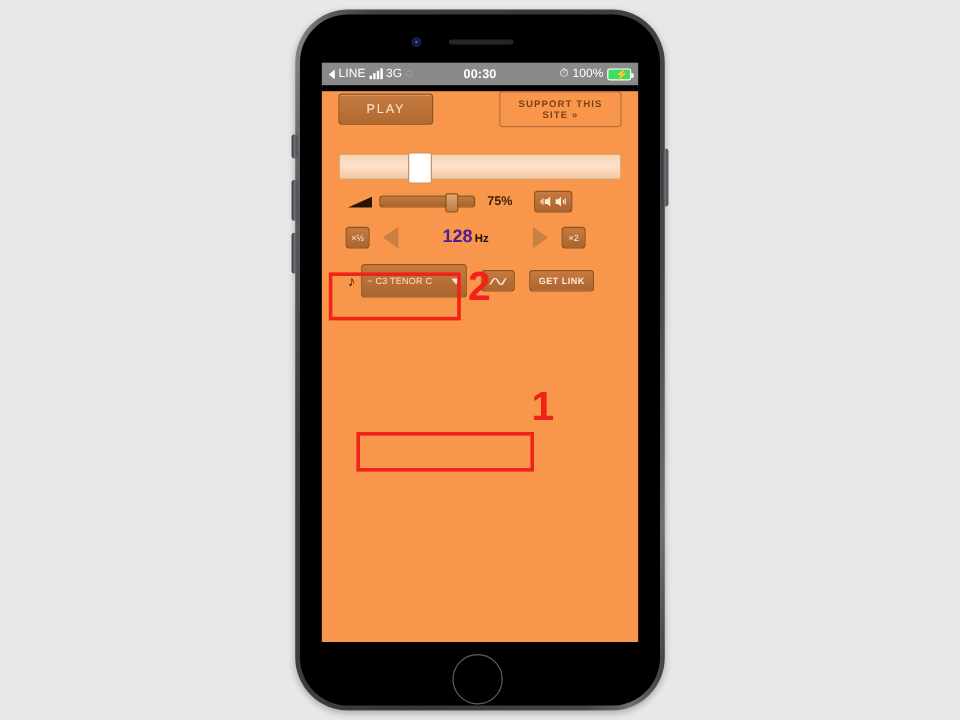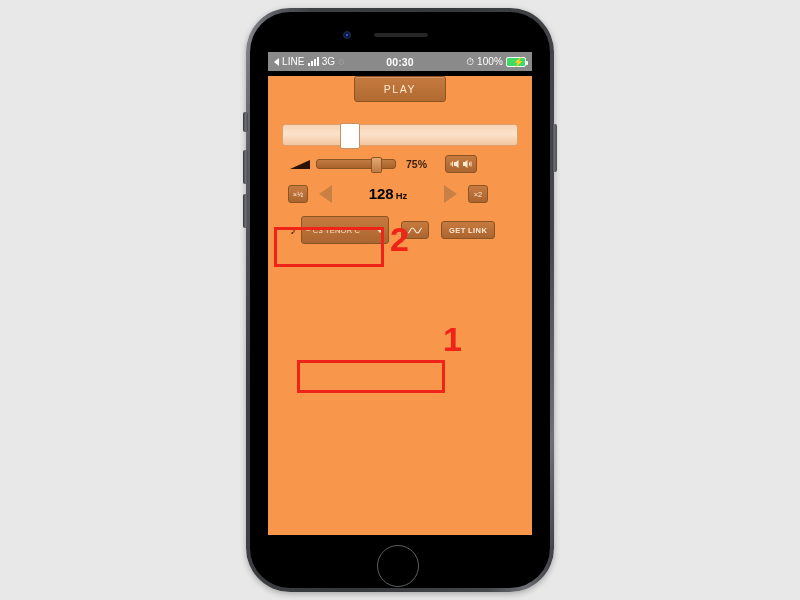--- a/index.html
+++ b/index.html
@@ -400,21 +400,21 @@
     border-bottom: 9px solid transparent;
     border-right: 13px solid #c98044;
   }
   .freq-arrow-right {
     width: 0; height: 0;
     border-top: 9px solid transparent;
     border-bottom: 9px solid transparent;
     border-left: 13px solid #c98044;
   }
   #frequency-value {
-    color: #000000;
+    color: #4c1d95;
     font-size: 15px;
     font-weight: bold;
     font-family: "Liberation Sans", sans-serif;
   }
   #frequency-unit {
     color: #1b0c03;
     font-size: 9.5px;
     font-weight: bold;
     margin-left: 2px;
   }
@@ -530,20 +530,21 @@
     </div>
   </div>
 
 
 
   <div id="tone-generator-page">
 
 
     <div class="controls-row">
       <button id="play-button">PLAY</button>
+      <button id="support-button">SUPPORT THIS SITE »</button>
     </div>
 
     <div id="pitch-slider">
       <div id="pitch-slider-thumb" style="left: calc(28% - 9px);"></div>
     </div>
 
     <div id="volume-row">
       <span id="volume-wedge-icon"></span>
       <div id="volume-slider">
         <div id="volume-slider-thumb" style="left: calc(75% - 5px);"></div>

